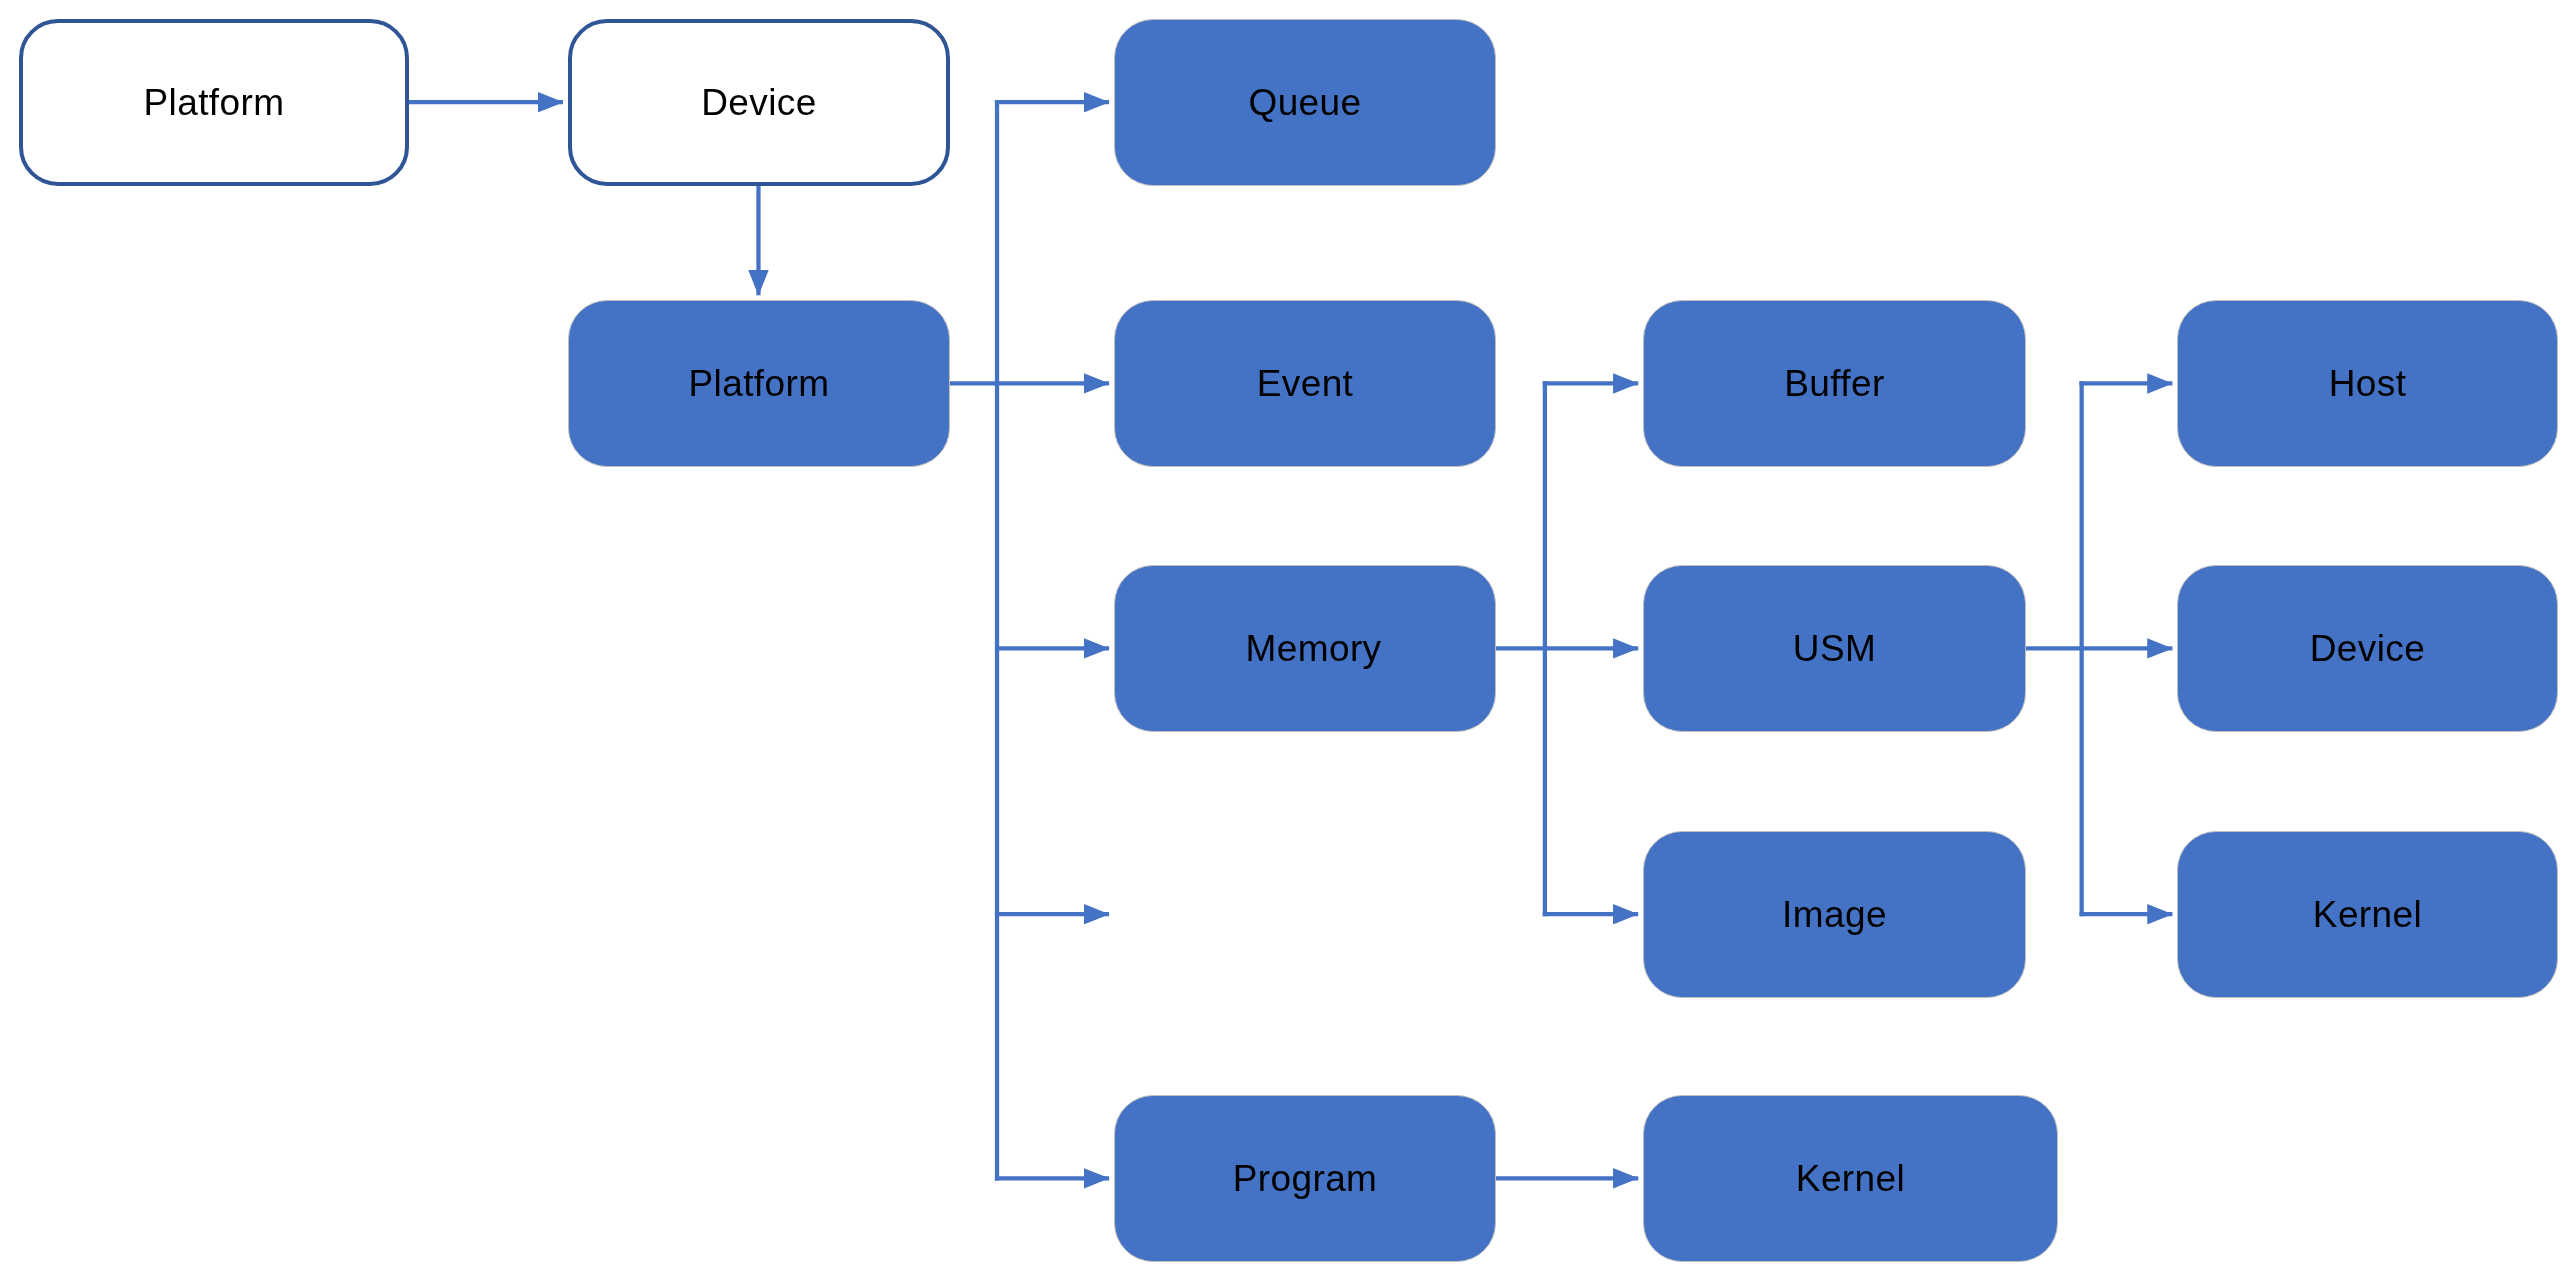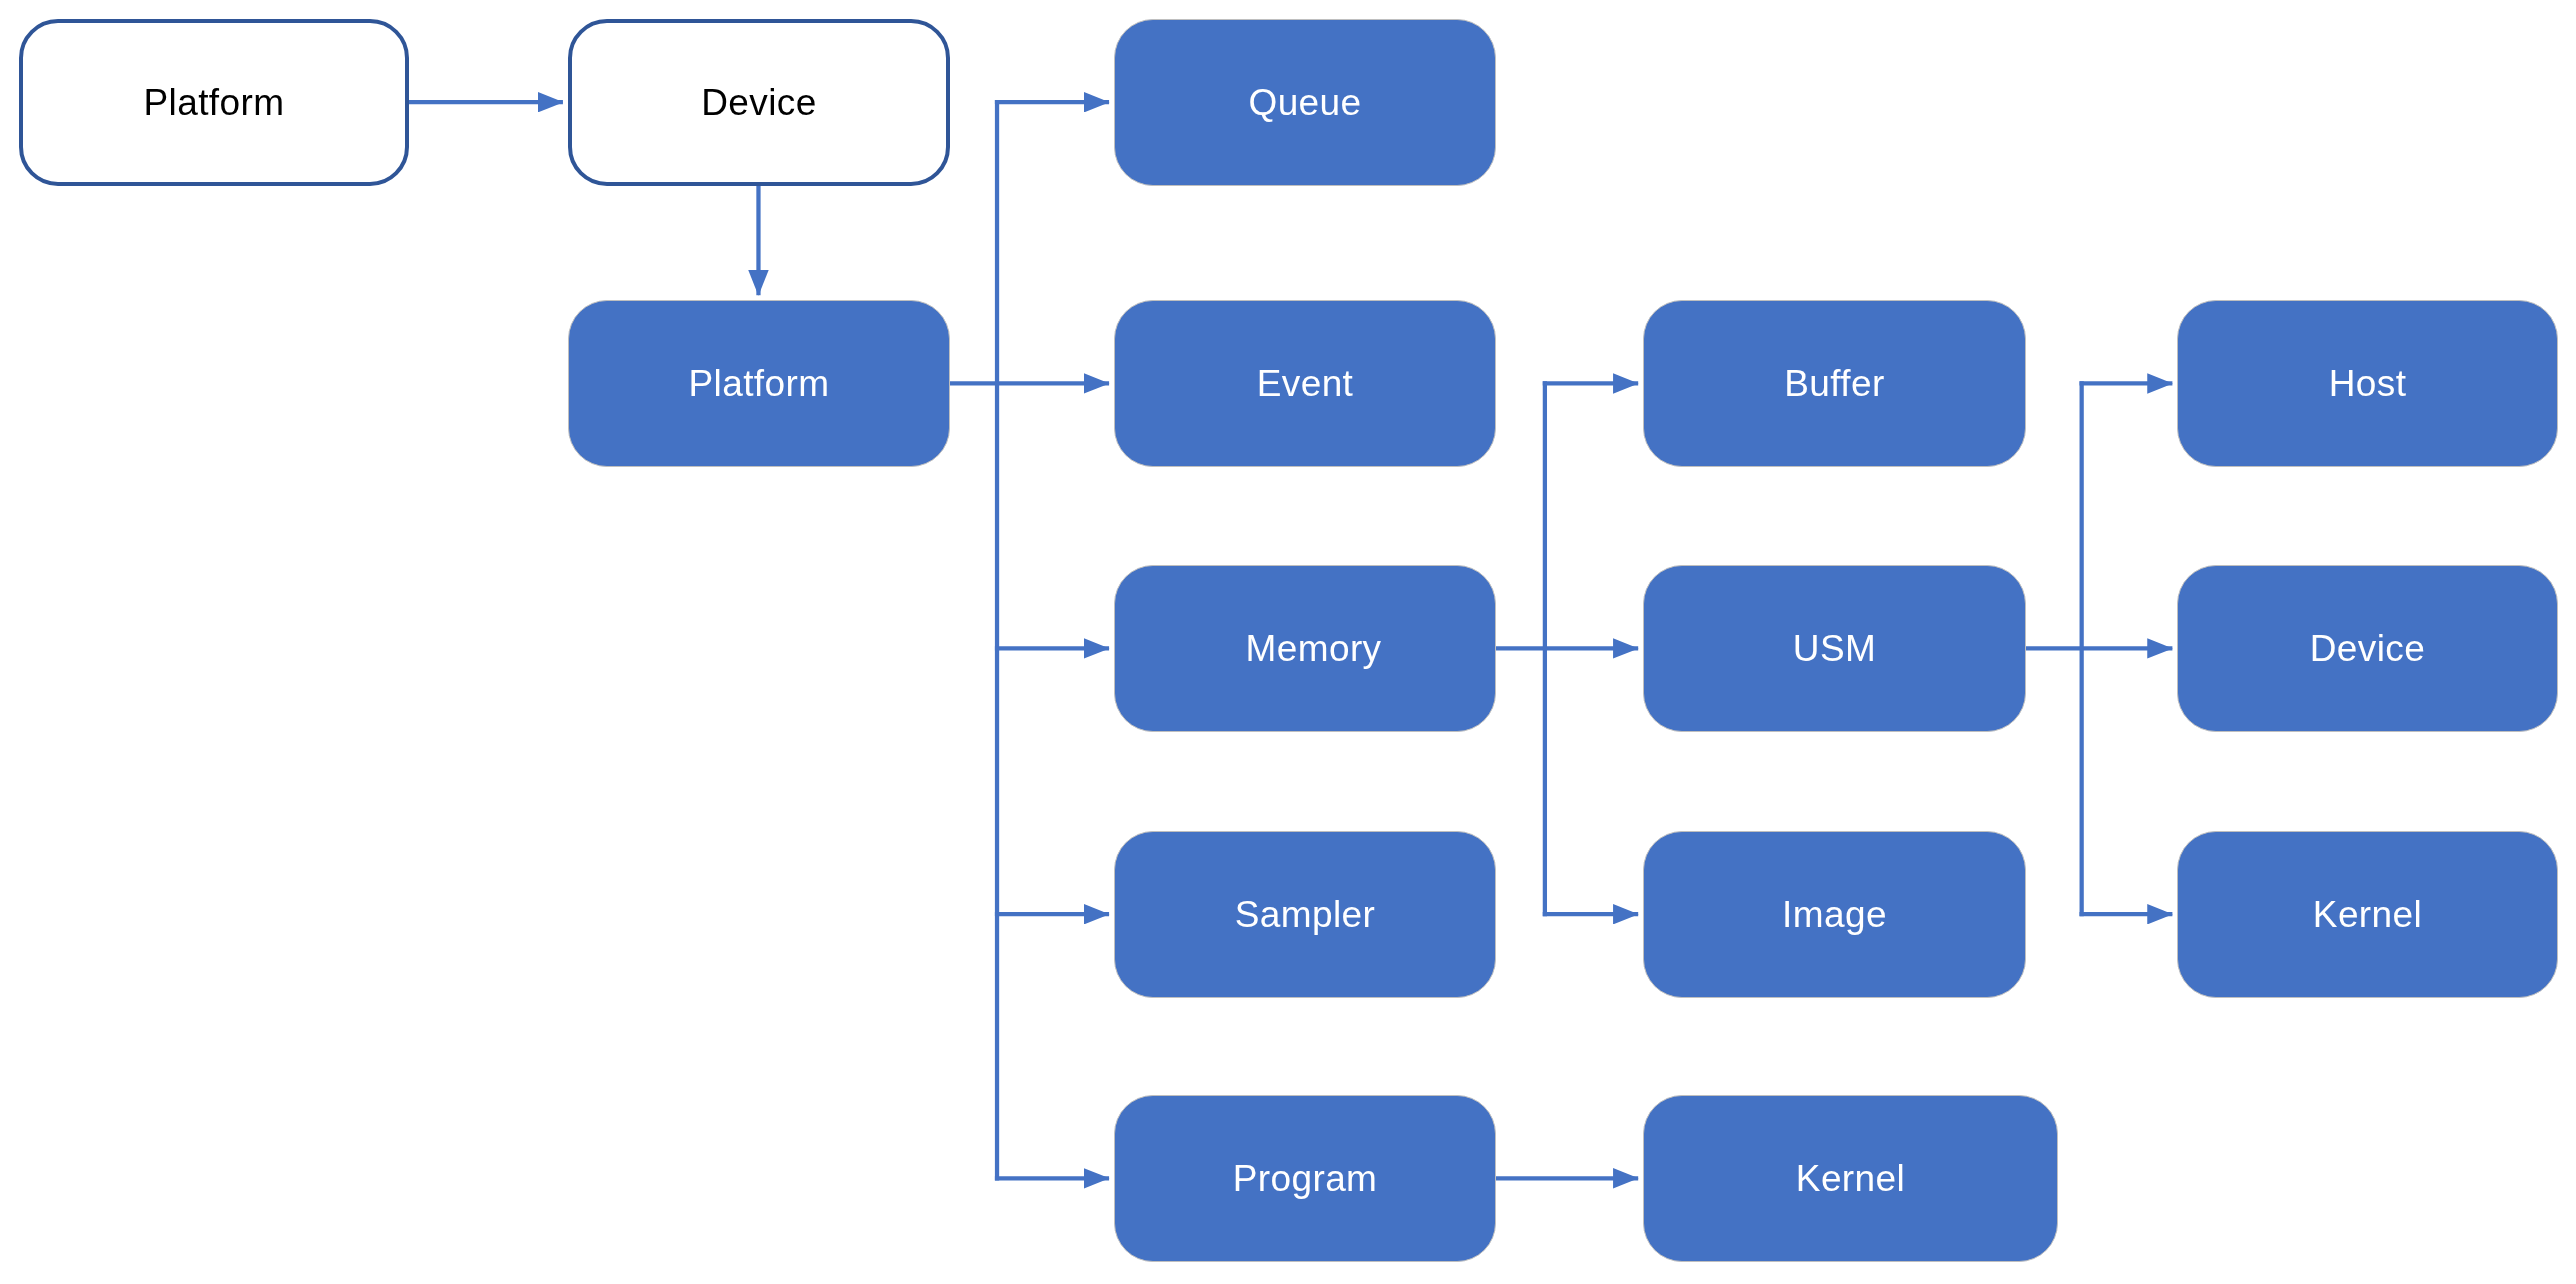--- a/index.html
+++ b/index.html
@@ -29,21 +29,21 @@
     border-radius: 39px;
     display: flex;
     align-items: center;
     justify-content: center;
     font-size: 37px;
     letter-spacing: 0.4px;
   }
   .node.filled {
     background: #4472C4;
     border: 1.7px solid #BFBFBF;
-    color: #ffffff;
+    color: #000000;
     align-items: center;
   }
   .node.outline {
     background: #FFFFFF;
     border: 4.3px solid #2F5597;
     color: #000000;
   }
   .edge {
     stroke: #4472C4;
     stroke-width: 5;
@@ -115,23 +115,20 @@
   </div>
 
   <div class="node filled" style="left:1114px; top:300px; width:382px; height:167px;">
     <span>Event</span>
   </div>
 
   <div class="node filled" style="left:1114px; top:565px; width:382px; height:167px;padding-left:17px;">
     <span>Memory</span>
   </div>
 
-  <div class="node filled" style="left:1114px; top:831px; width:382px; height:167px;">
-    <span>Sampler</span>
-  </div>
 
   <div class="node filled" style="left:1114px; top:1095px; width:382px; height:167px;">
     <span>Program</span>
   </div>
 
   <div class="node filled" style="left:1643px; top:300px; width:383px; height:167px;">
     <span>Buffer</span>
   </div>
 
   <div class="node filled" style="left:1643px; top:565px; width:383px; height:167px;">

